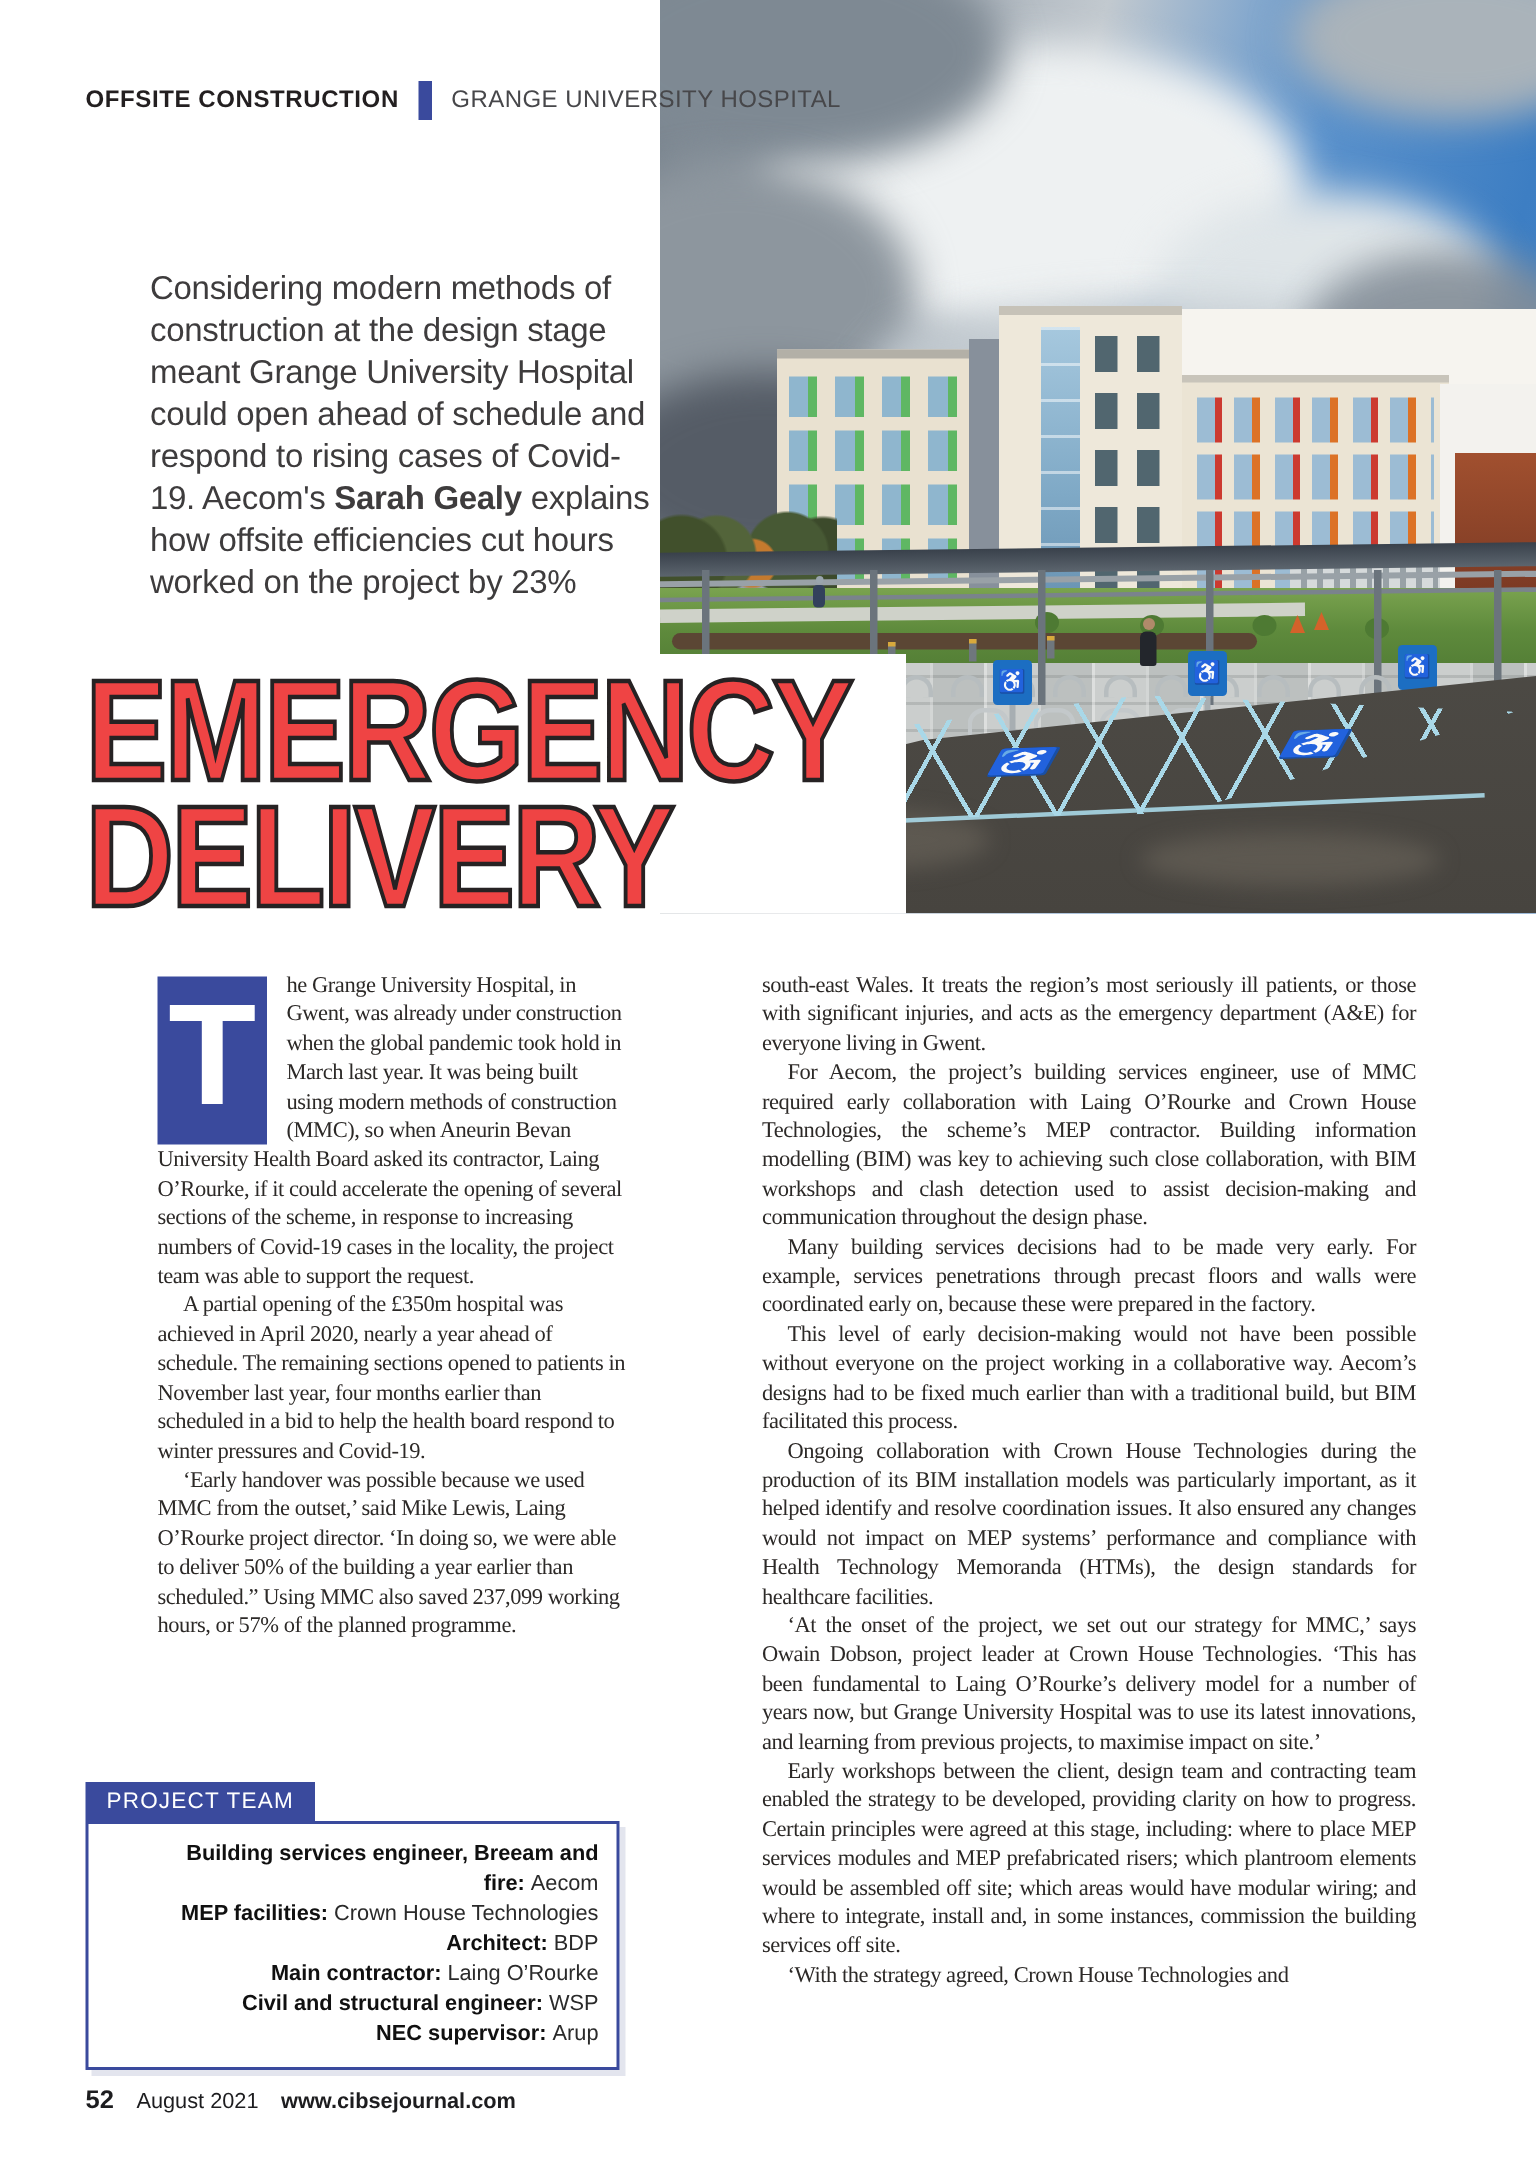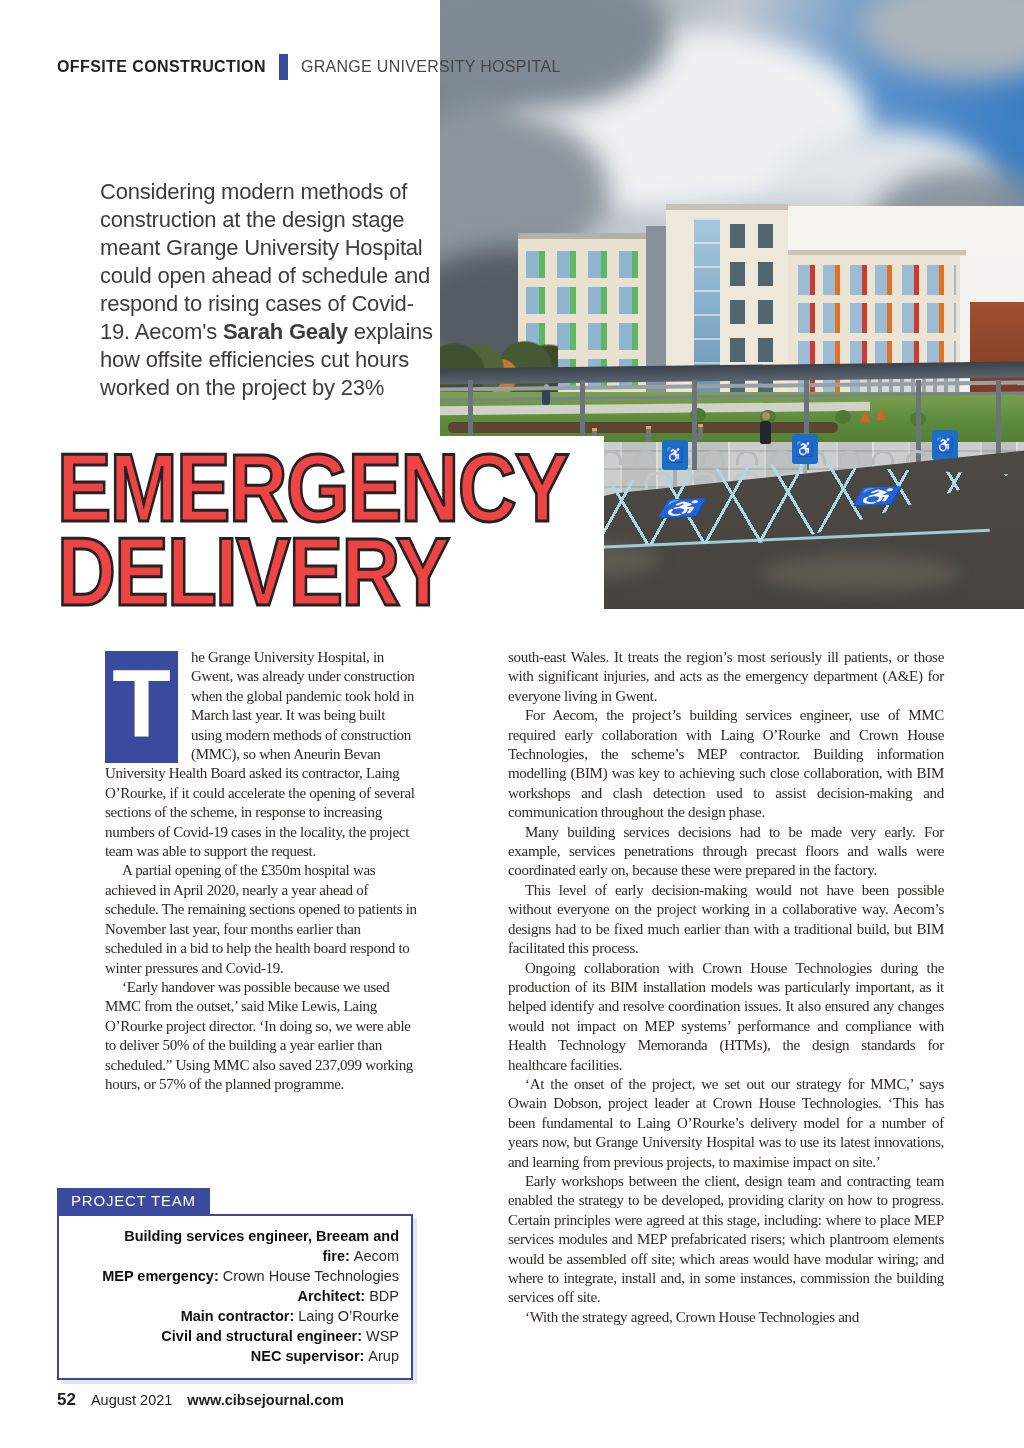--- a/index.html
+++ b/index.html
@@ -291,21 +291,21 @@
     <p>Ongoing collaboration with Crown House Technologies during the production of its BIM installation models was particularly important, as it helped identify and resolve coordination issues. It also ensured any changes would not impact on MEP systems’ performance and compliance with Health Technology Memoranda (HTMs), the design standards for healthcare facilities.</p>
     <p>‘At the onset of the project, we set out our strategy for MMC,’ says Owain Dobson, project leader at Crown House Technologies. ‘This has been fundamental to Laing O’Rourke’s delivery model for a number of years now, but Grange University Hospital was to use its latest innovations, and learning from previous projects, to maximise impact on site.’</p>
     <p>Early workshops between the client, design team and contracting team enabled the strategy to be developed, providing clarity on how to progress. Certain principles were agreed at this stage, including: where to place MEP services modules and MEP prefabricated risers; which plantroom elements would be assembled off site; which areas would have modular wiring; and where to integrate, install and, in some instances, commission the building services off site.</p>
     <p>‘With the strategy agreed, Crown House Technologies and</p>
   </div>
 
   <div class="project-team">
     <div class="pt-tab">PROJECT TEAM</div>
     <div class="pt-box">
       <div class="pt-row"><span class="pt-role">Building services engineer, Breeam and fire:</span><span>Aecom</span></div>
-      <div class="pt-row"><span class="pt-role">MEP emergency:</span><span>Crown House Technologies</span></div>
+      <div class="pt-row"><span class="pt-role">MEP facilities:</span><span>Crown House Technologies</span></div>
       <div class="pt-row"><span class="pt-role">Architect:</span><span>BDP</span></div>
       <div class="pt-row"><span class="pt-role">Main contractor:</span><span>Laing O’Rourke</span></div>
       <div class="pt-row"><span class="pt-role">Civil and structural engineer:</span><span>WSP</span></div>
       <div class="pt-row"><span class="pt-role">NEC supervisor:</span><span>Arup</span></div>
     </div>
   </div>
 
   <div class="footer">
     <span class="pg-num">52</span>
     <span class="issue">August 2021</span>

